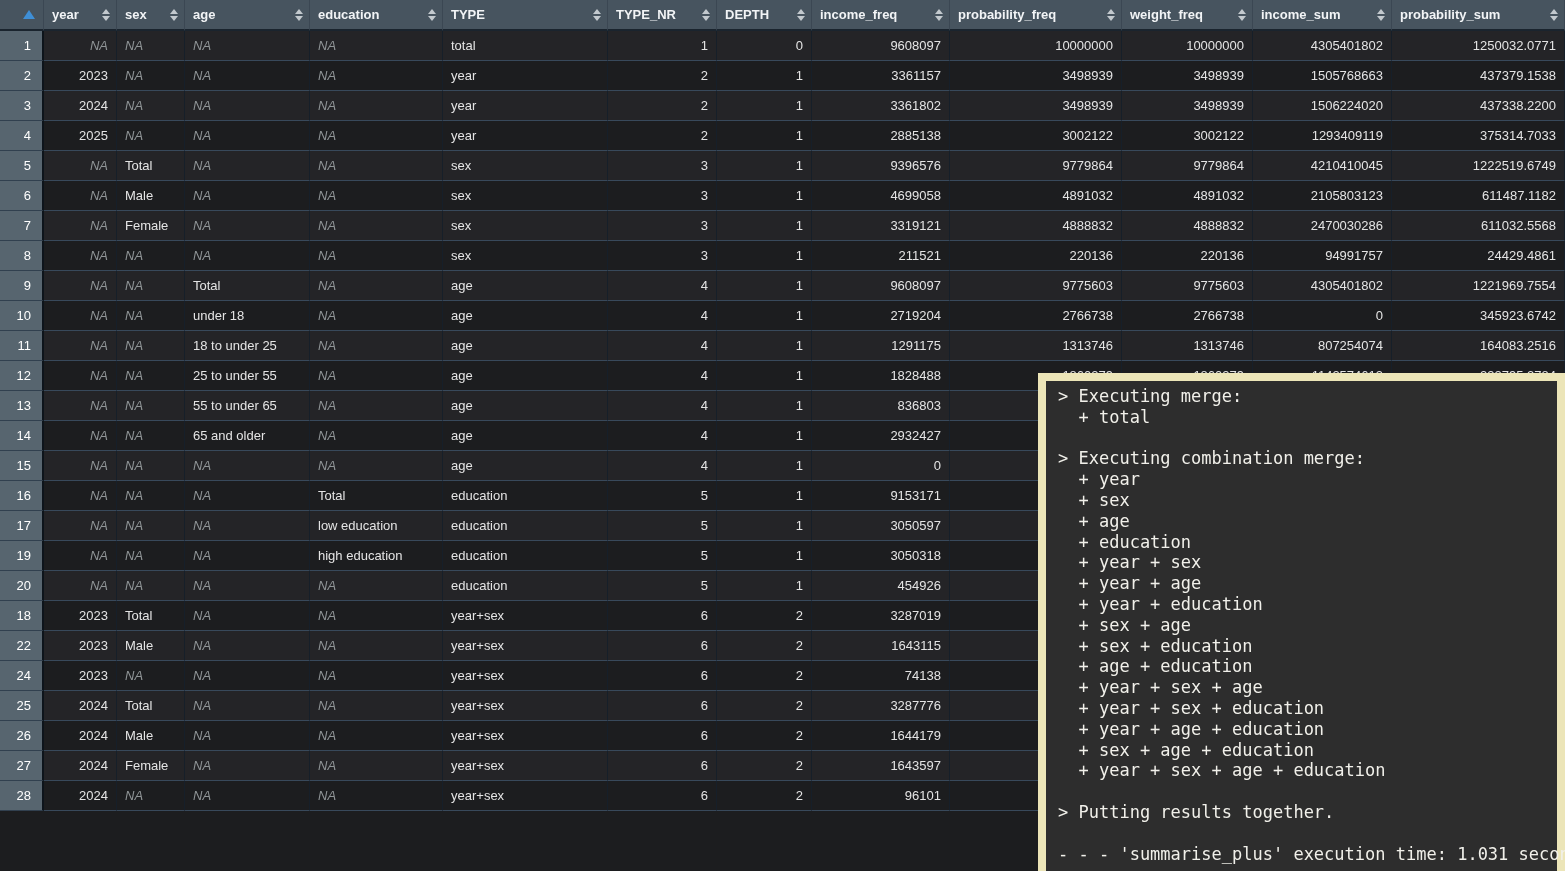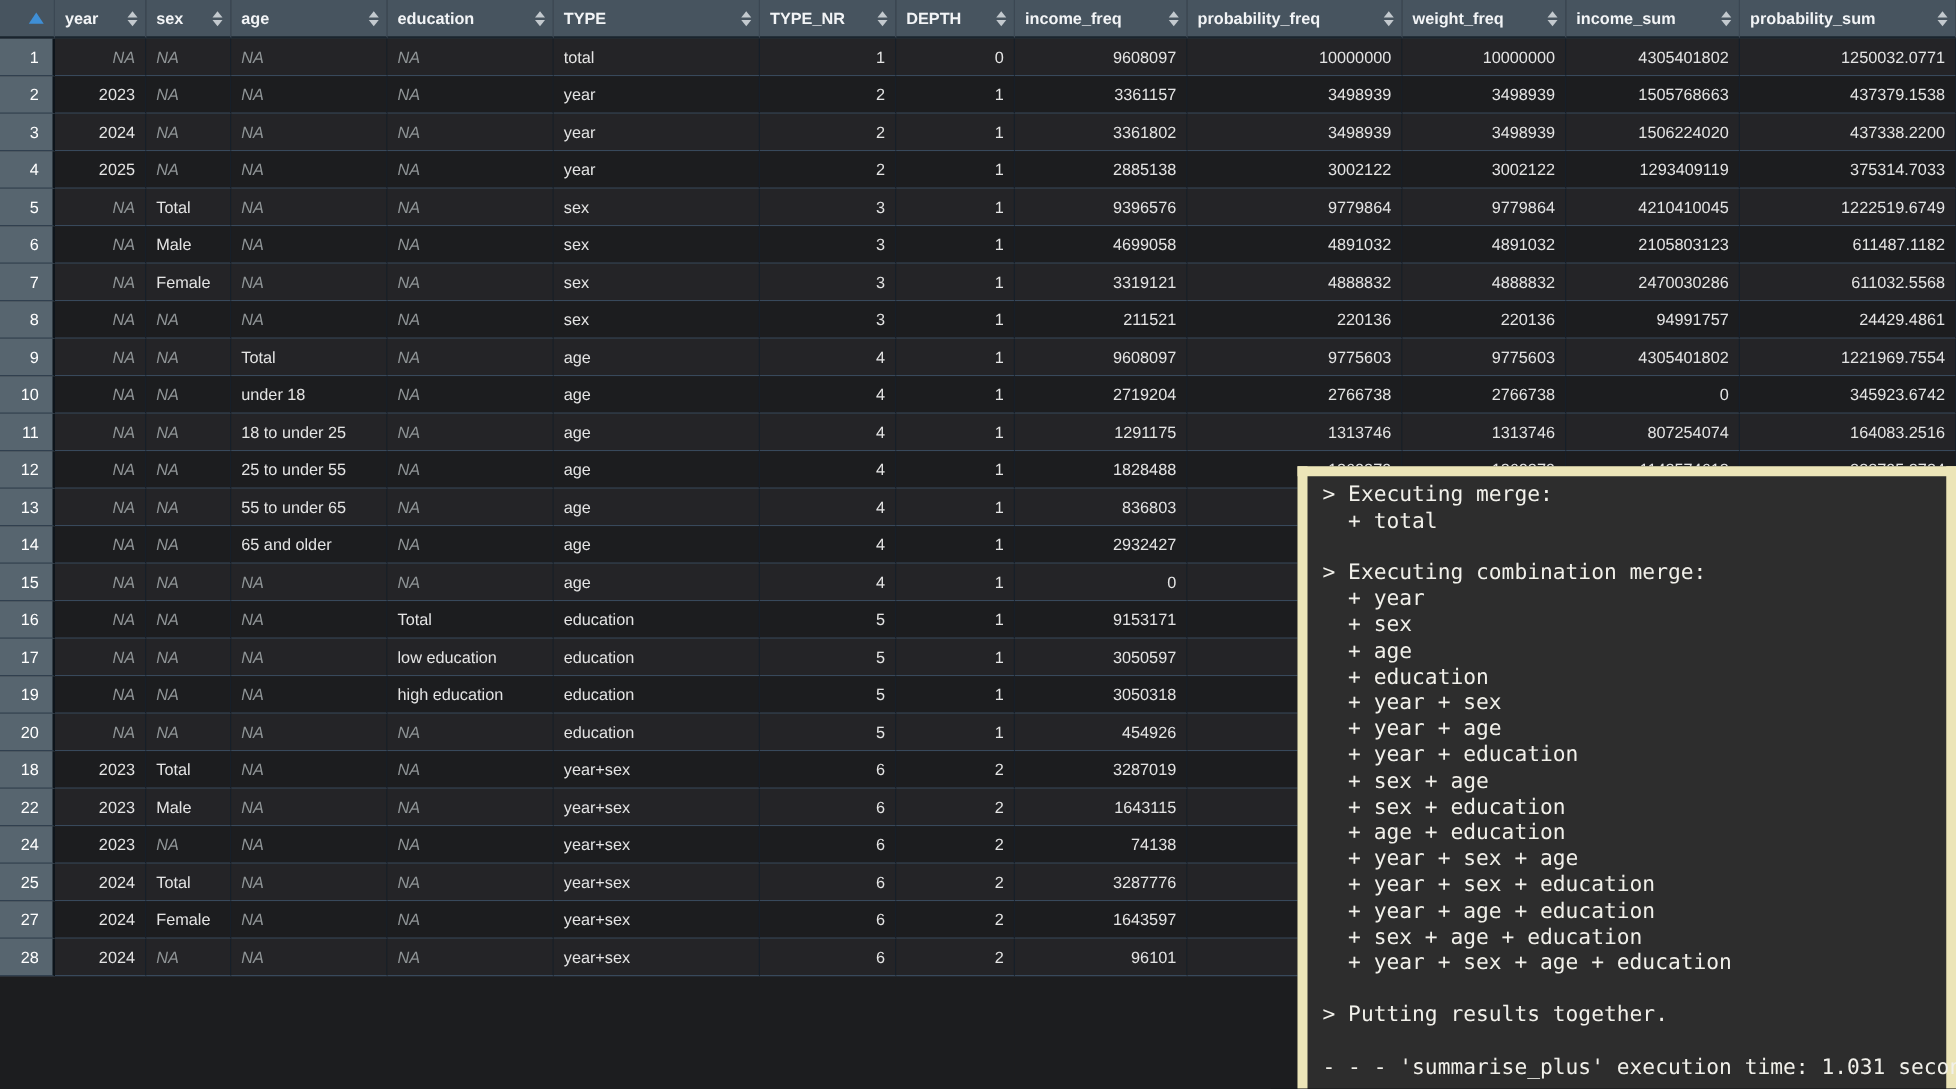--- a/index.html
+++ b/index.html
@@ -529,20 +529,35 @@
           <td class="align-left">year+sex</td>
           <td class="align-right">6</td>
           <td class="align-right">2</td>
           <td class="align-right">3287776</td>
           <td class="align-right"></td>
           <td class="align-right"></td>
           <td class="align-right"></td>
           <td class="align-right"></td>
         </tr>
         <tr>
+          <td class="rownum">26</td>
+          <td class="align-right">2024</td>
+          <td class="align-left">Male</td>
+          <td class="align-left na">NA</td>
+          <td class="align-left na">NA</td>
+          <td class="align-left">year+sex</td>
+          <td class="align-right">6</td>
+          <td class="align-right">2</td>
+          <td class="align-right">1644179</td>
+          <td class="align-right"></td>
+          <td class="align-right"></td>
+          <td class="align-right"></td>
+          <td class="align-right"></td>
+        </tr>
+        <tr>
           <td class="rownum">27</td>
           <td class="align-right">2024</td>
           <td class="align-left">Female</td>
           <td class="align-left na">NA</td>
           <td class="align-left na">NA</td>
           <td class="align-left">year+sex</td>
           <td class="align-right">6</td>
           <td class="align-right">2</td>
           <td class="align-right">1643597</td>
           <td class="align-right"></td>

